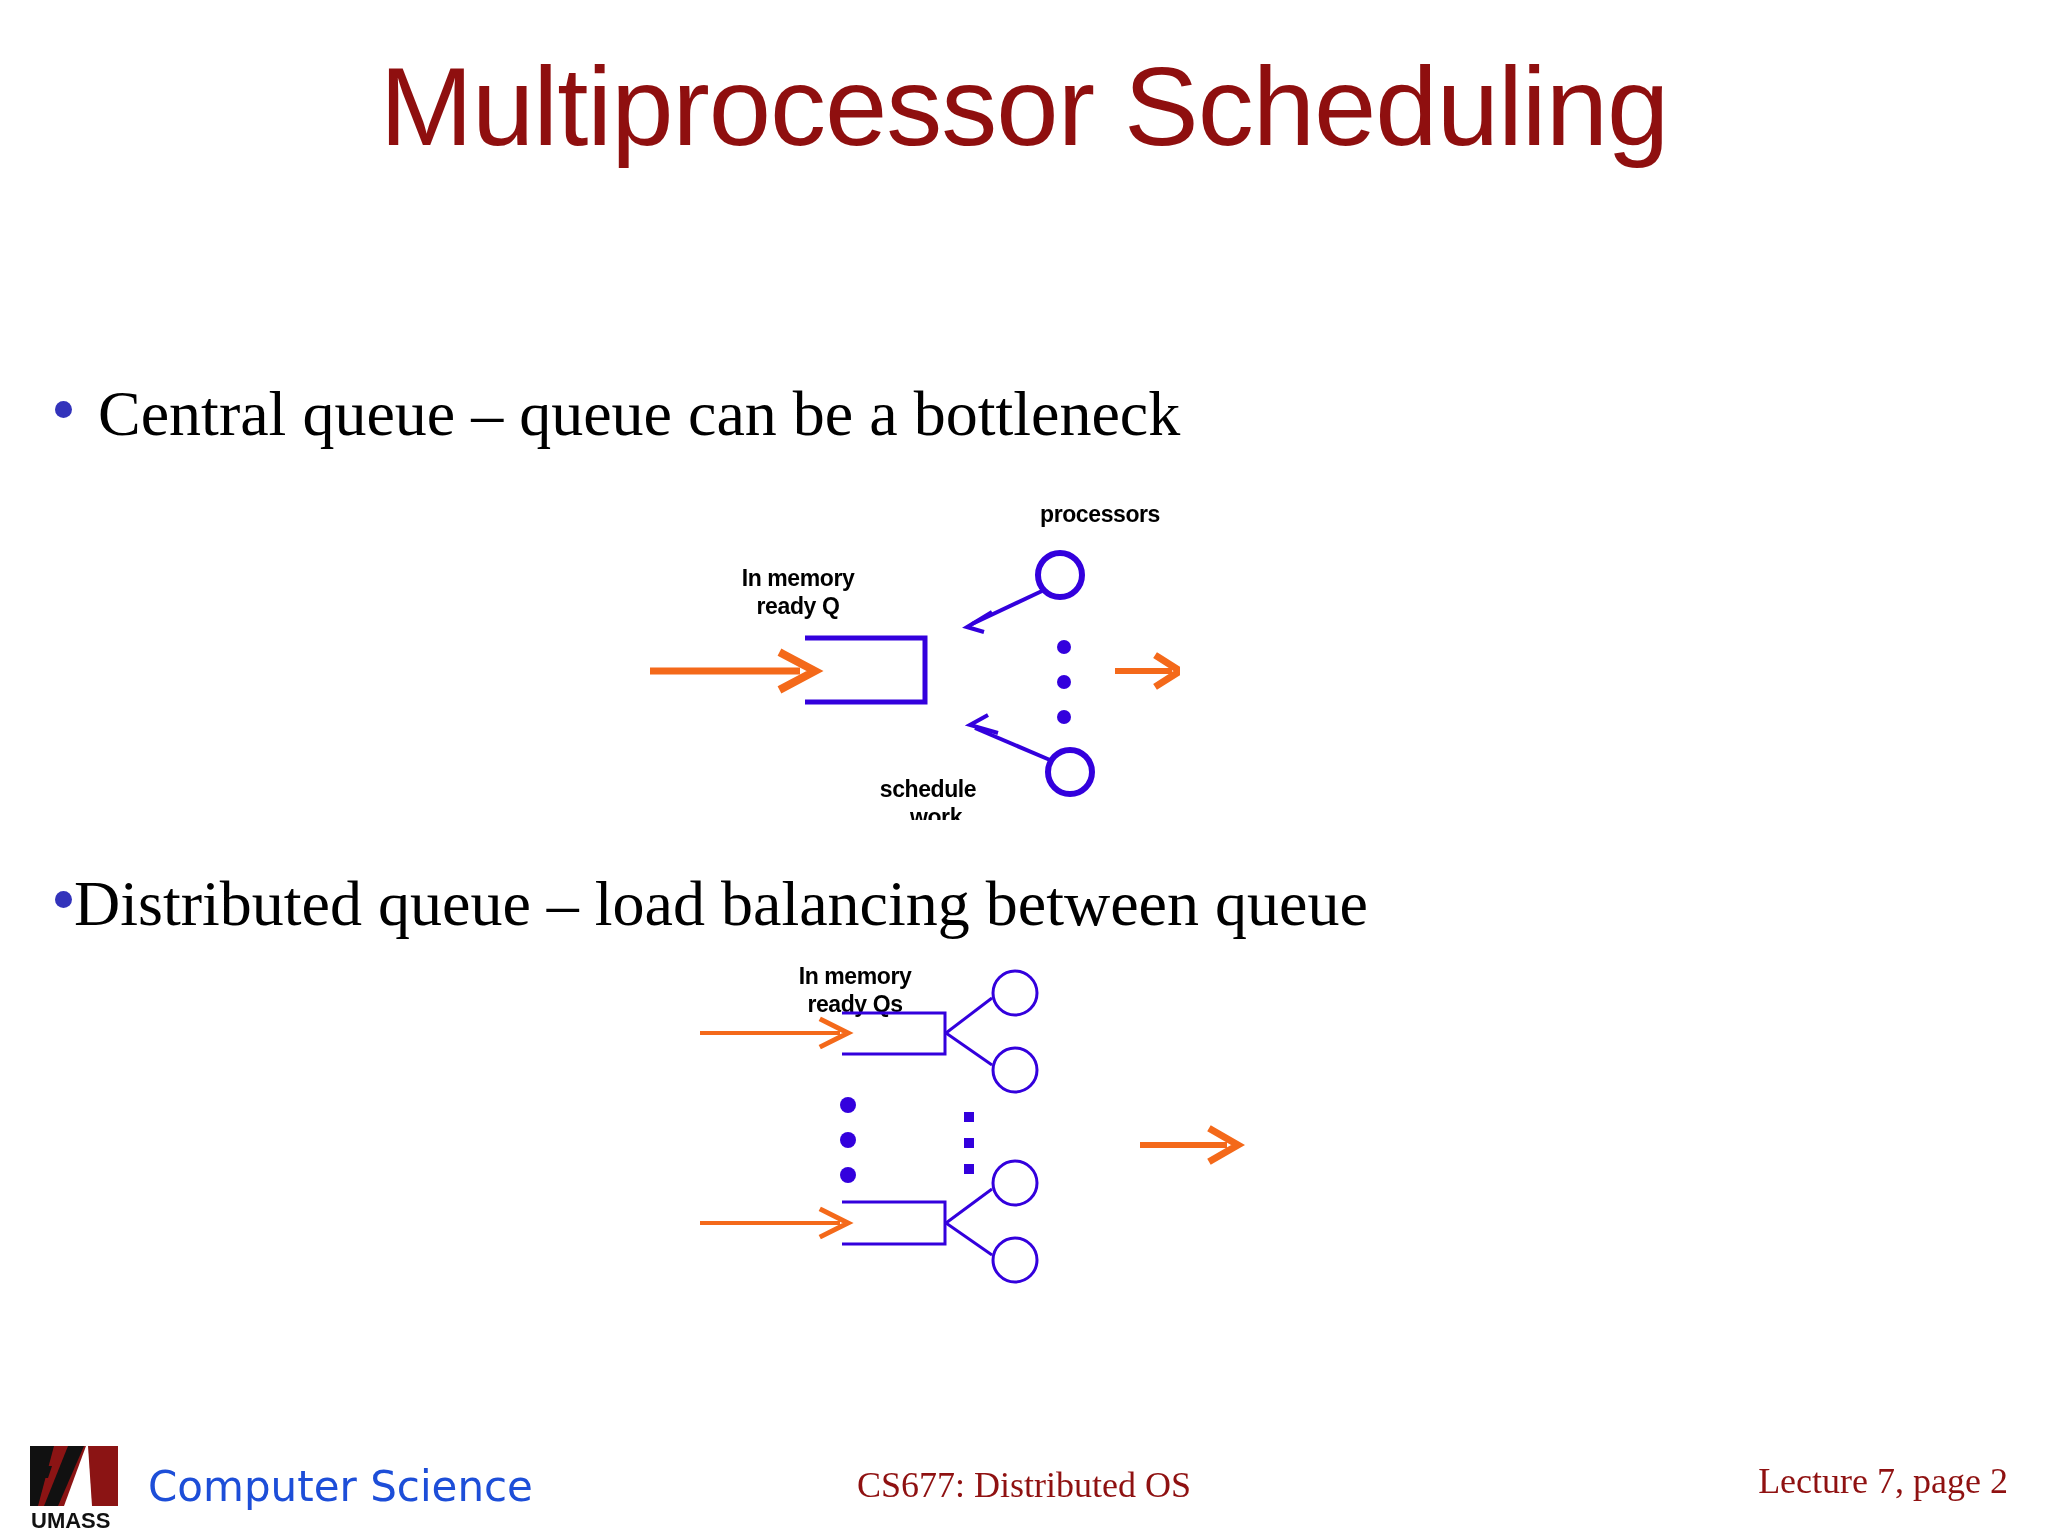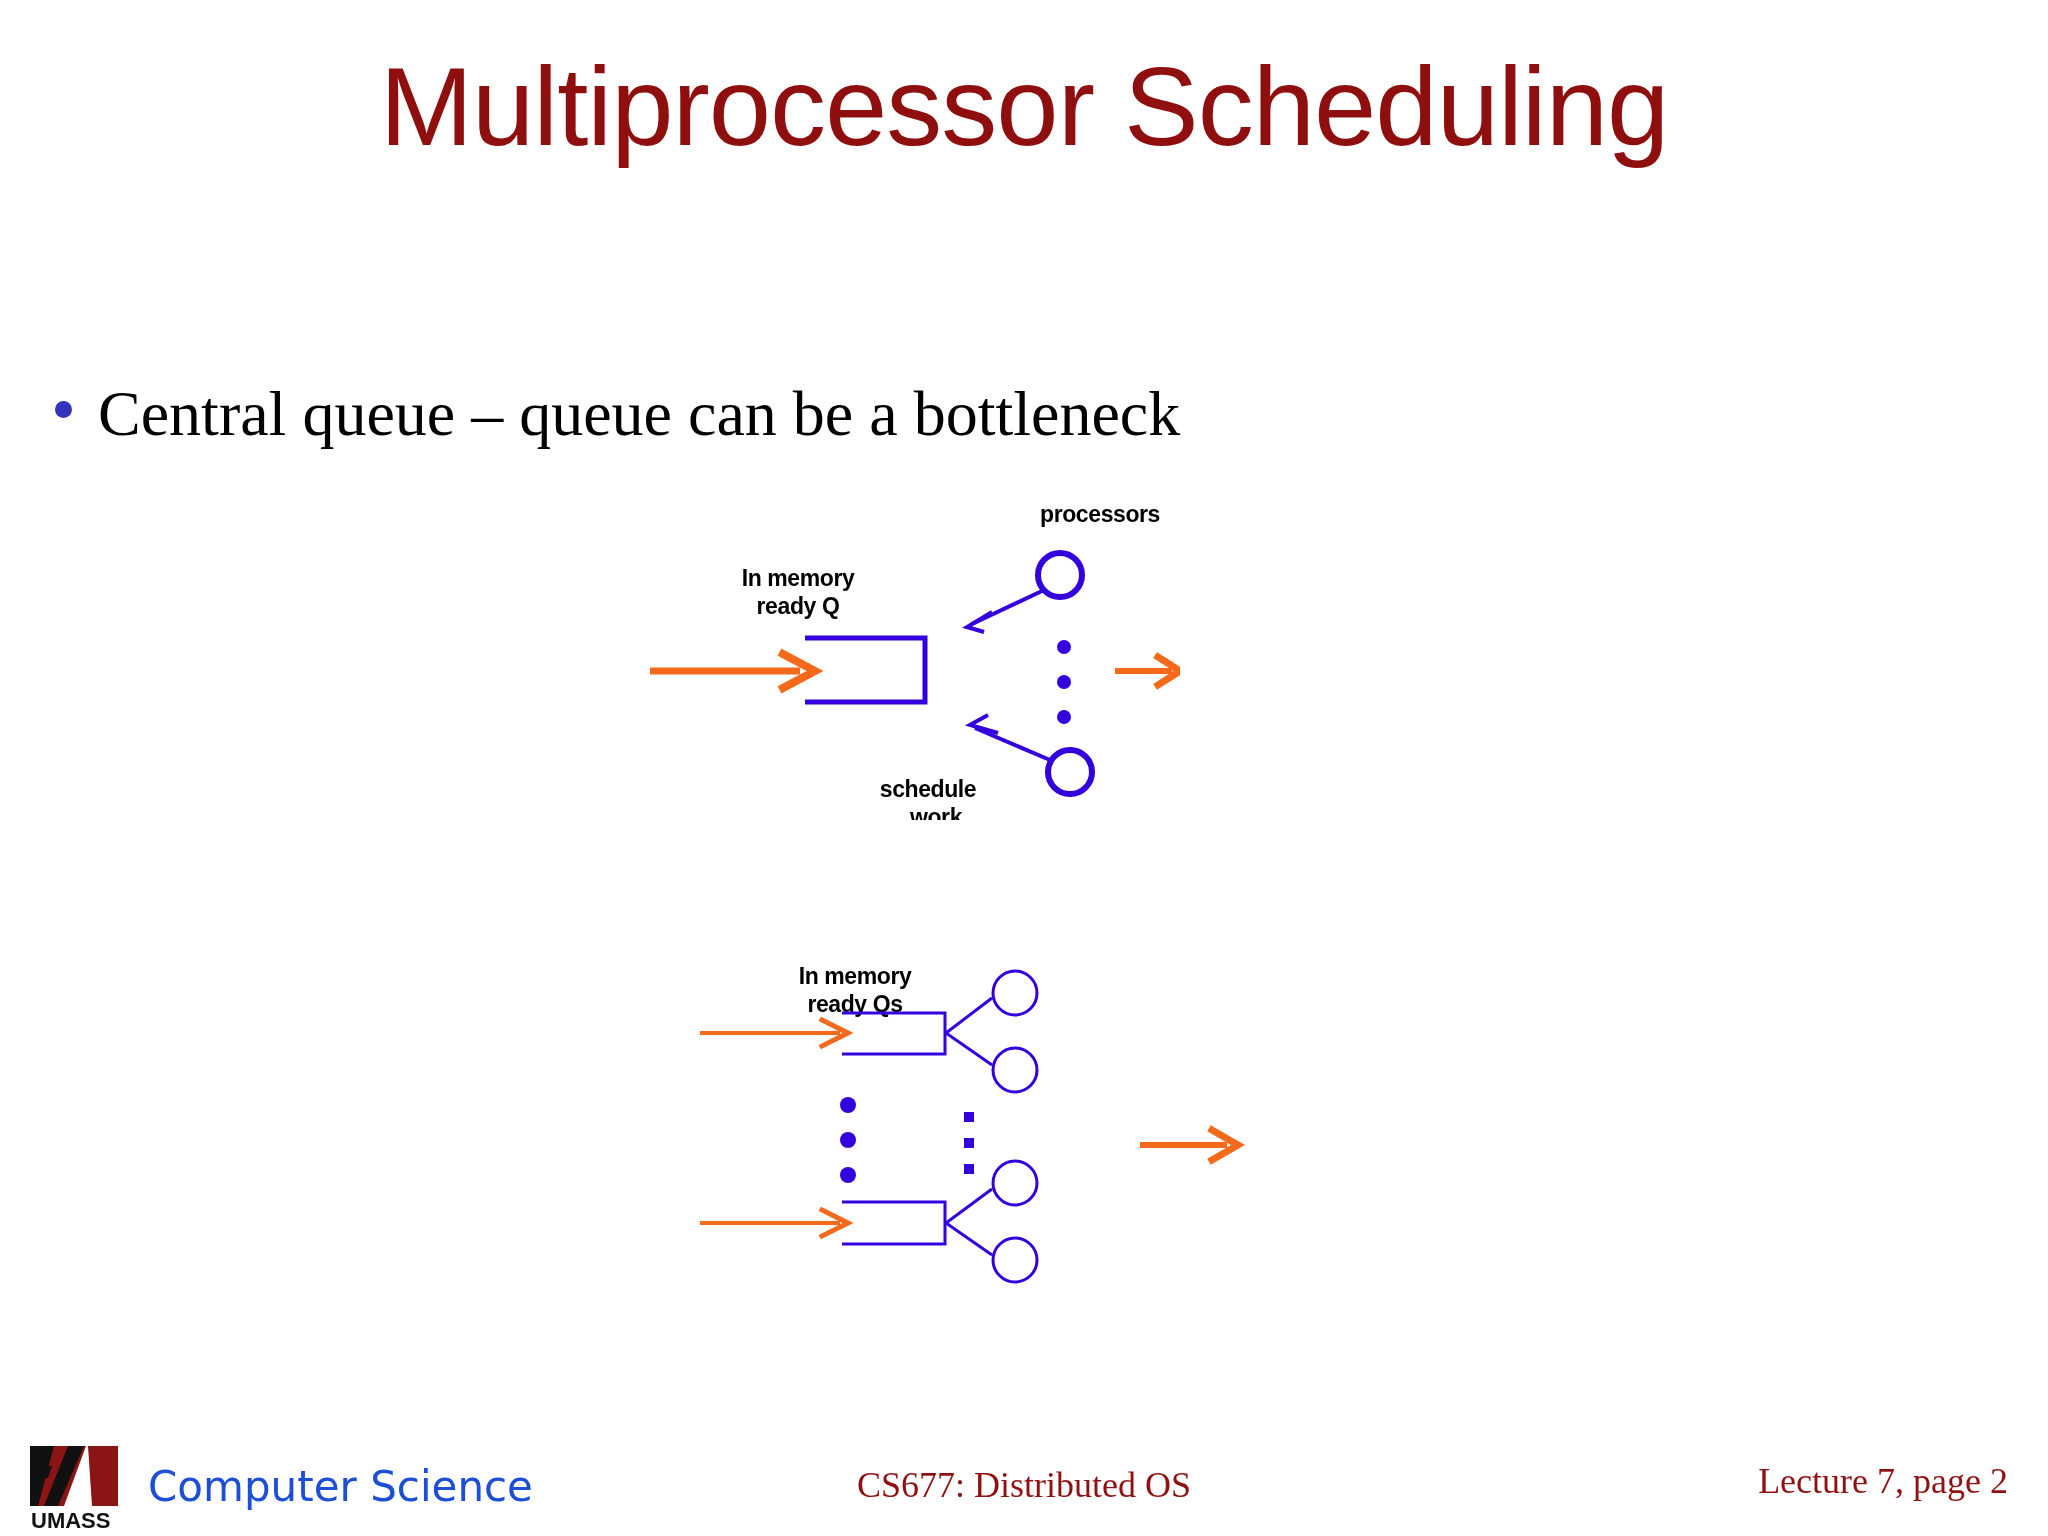--- a/index.html
+++ b/index.html
@@ -163,20 +163,24 @@
         <circle cx="450" cy="282" r="22" fill="none" stroke="#3300dd" stroke-width="6"></circle>
         <line x1="430" y1="270" x2="355" y2="238" stroke="#3300dd" stroke-width="4"></line>
         <polyline points="378,243 350,235 368,225" fill="none" stroke="#3300dd" stroke-width="4"></polyline>
       </g>
 
       <text class="diag-label" x="308" y="307" text-anchor="middle">schedule</text>
       <text class="diag-label" x="316" y="335" text-anchor="middle">work</text>
     </svg>
   </div>
 
+  <div class="bullet-line" id="bullet-2">
+    <span class="bullet-dot"></span>
+    <span>Distributed queue – load balancing between queue</span>
+  </div>
 
   <div class="diagram" id="diagram-distributed">
     <svg width="560" height="380" viewBox="0 0 560 380" xmlns="http://www.w3.org/2000/svg">
 
       <text class="diag-label" x="155" y="24" text-anchor="middle">In memory</text>
       <text class="diag-label" x="155" y="52" text-anchor="middle">ready Qs</text>
 
       <path d="M 142 53 L 245 53 L 245 94 L 142 94" fill="none" stroke="#3300dd" stroke-width="3"></path>
 
       <g>

